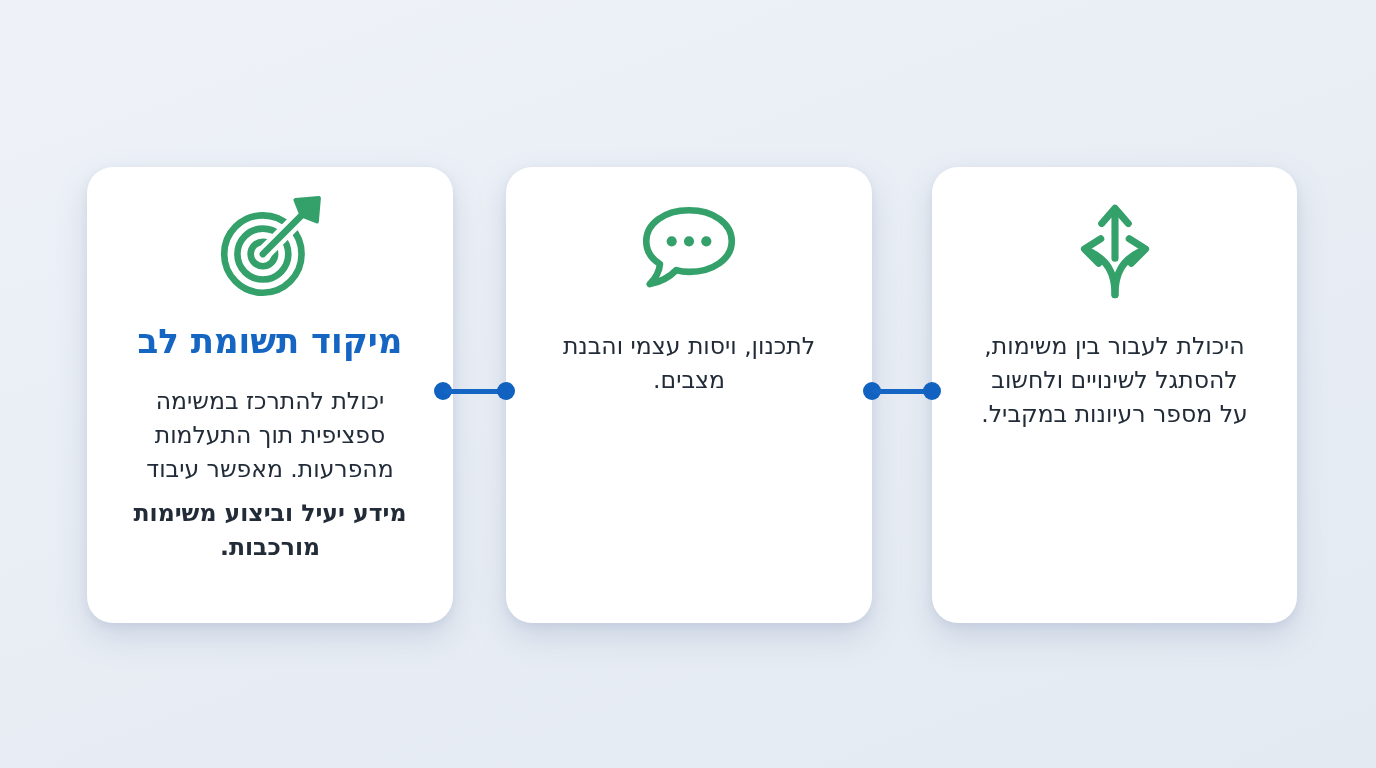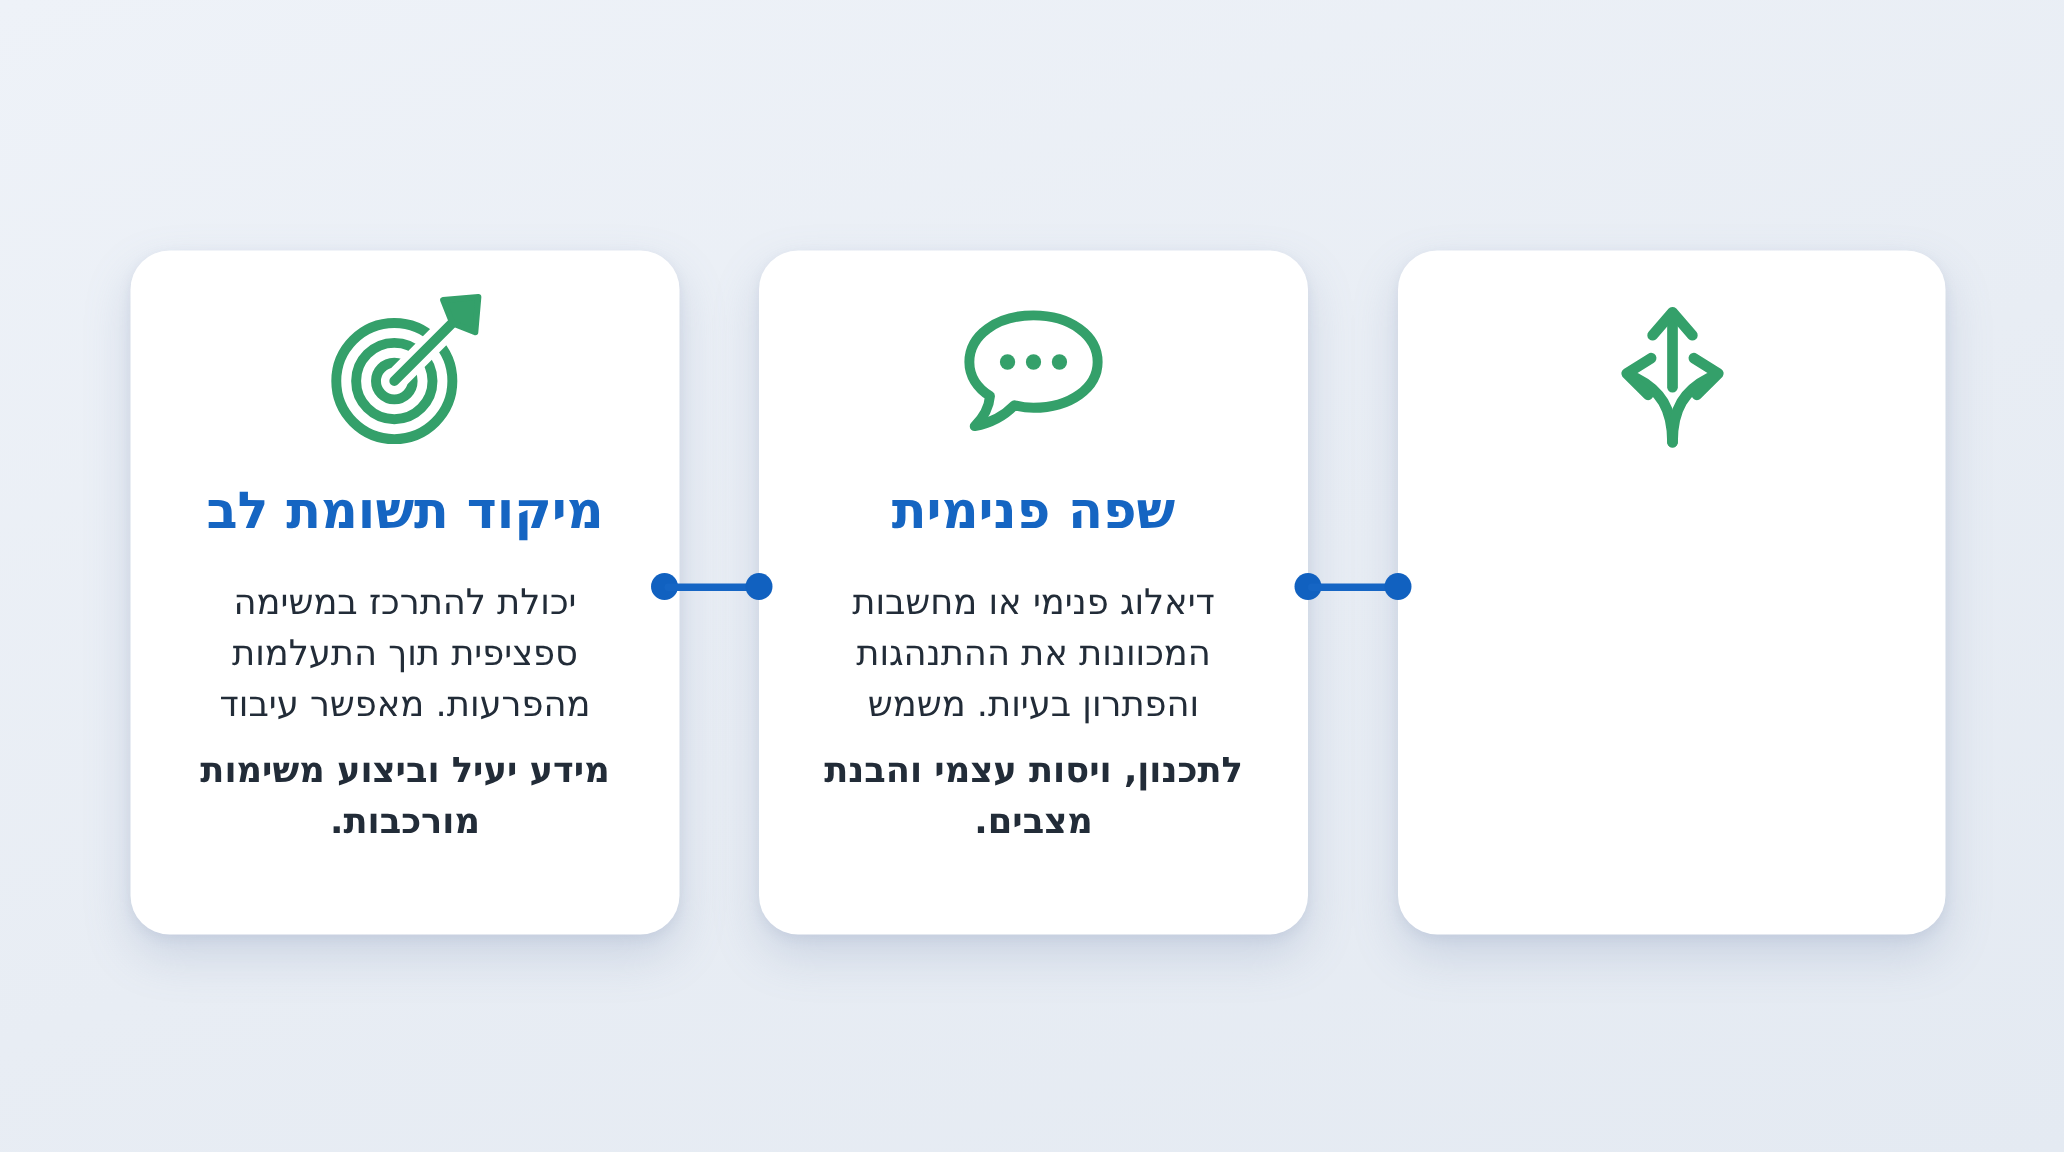--- a/index.html
+++ b/index.html
@@ -93,35 +93,34 @@
     <span class="card-icon">
       <svg viewBox="0 0 110 110" fill="none" stroke="currentColor" stroke-width="7" stroke-linecap="round" stroke-linejoin="round">
         <path d="M55 62 L55 16"></path>
         <path d="M42 28 L55 13 L68 28"></path>
         <path d="M55 98 C55 76 47 64 31 56"></path>
         <path d="M41 43 L25 53 L39 67"></path>
         <path d="M55 98 C55 76 63 64 79 56"></path>
         <path d="M69 43 L85 53 L71 67"></path>
       </svg>
     </span>
+    <div class="card-body">היכולת לעבור בין משימות,
+להסתגל לשינויים ולחשוב
+על מספר רעיונות במקביל.</div>
   </div>
 
   <div class="card card--middle">
     <span class="card-icon">
       <svg viewBox="0 0 110 110" fill="none" stroke="currentColor" stroke-width="6.5" stroke-linecap="round" stroke-linejoin="round">
         <path d="M55 15 C31 15 13 28 13 45.5 C13 54.5 18 62.5 26.5 67.8 C26 74 22.5 81.5 16.5 87.5 C27 85.5 36.5 80 42.5 73.8 C46.5 74.9 50.7 75.5 55 75.5 C79 75.5 97 62.5 97 45.5 C97 28 79 15 55 15 Z"></path>
         <circle cx="38" cy="45.5" r="5" fill="currentColor" stroke="none"></circle>
         <circle cx="55" cy="45.5" r="5" fill="currentColor" stroke="none"></circle>
         <circle cx="72" cy="45.5" r="5" fill="currentColor" stroke="none"></circle>
       </svg>
     </span>
-    <div class="card-title">שפה פנימית</div>
-    <div class="card-body">דיאלוג פנימי או מחשבות
-המכוונות את ההתנהגות
-והפתרון בעיות. משמש</div>
     <div class="card-body">לתכנון, ויסות עצמי והבנת
 מצבים.</div>
   </div>
 
   <div class="card card--left">
     <span class="card-icon">
       <svg viewBox="0 0 110 110" fill="none" stroke="currentColor" stroke-width="6.5" stroke-linecap="round" stroke-linejoin="round">
         <circle cx="48" cy="58" r="38"></circle>
         <circle cx="48" cy="58" r="25"></circle>
         <circle cx="48" cy="58" r="12"></circle>

